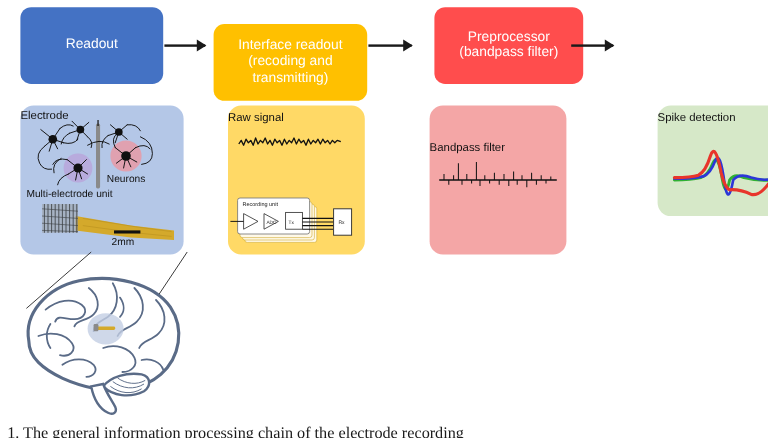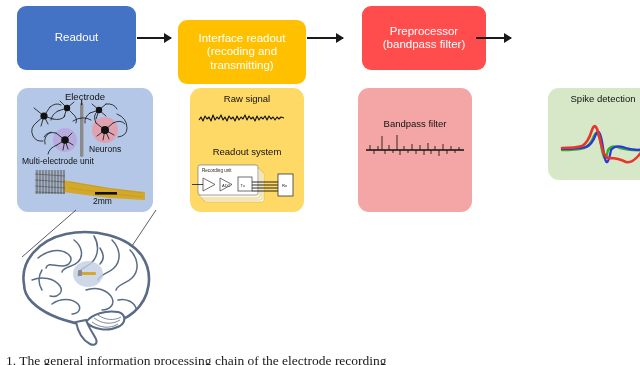--- a/index.html
+++ b/index.html
@@ -31,21 +31,21 @@
   }
   #arrow-1{left:137px;width:34px;}
   #arrow-2{left:307px;width:36px;}
   #arrow-3{left:476px;width:35px;}
 
   
   .panel{
     position:absolute;top:88px;border-radius:11px;box-sizing:border-box;
   }
   .panel .ptitle{
-    position:absolute;left:0;right:0;text-align:center;
+    position:absolute;left:0;right:0;text-align:left;
     font-size:9.5px;color:#111;font-weight:400;
   }
   #panel-electrode{left:17px;width:136px;height:124px;background:#B4C7E7;}
   #panel-raw{left:190px;width:114px;height:124px;background:#FFD966;padding-left:22px;}
   #panel-bandpass{left:358px;width:114px;height:124px;background:#F4A6A6;}
   #panel-spike{left:548px;width:110px;height:92px;background:#D6E8C8;}
 
   .panel svg{position:absolute;left:0;top:0;}
 
   
@@ -167,21 +167,20 @@
 
     <div class="ptitle" style="top:5px;">Raw signal</div>
 
     <svg width="114" height="124" viewBox="0 0 114 124">
       <path d="M9 32 l2 -3 l2 4 l2 -5 l2 3 l2 -2 l2 4 l2 -6 l2 5 l2 -3 l2 2
                l2 -4 l2 5 l2 -3 l2 4 l2 -5 l2 3 l2 -2 l2 4 l2 -5 l2 4 l2 -3
                l2 2 l2 -4 l2 5 l2 -4 l2 3 l2 -2 l2 4 l2 -5 l2 4 l2 -3 l2 2
                l2 -3 l2 4 l2 -4 l2 3 l2 -2 l2 3 l2 -3 l2 2 l2 -2 l3 1" stroke="#111" stroke-width="1.1" fill="none" stroke-linejoin="round"></path>
     </svg>
 
-    <div class="ptitle" style="top:58px;">Readout system</div>
 
     <svg width="114" height="124" viewBox="0 0 114 124">
 
       <g fill="#ffffff" stroke="#c9a227" stroke-width="0.5" opacity="0.85">
         <rect x="14" y="84" width="60" height="30" rx="2"></rect>
         <rect x="12" y="82" width="60" height="30" rx="2"></rect>
         <rect x="10" y="80" width="60" height="30" rx="2"></rect>
       </g>
 
       <rect x="8" y="77" width="60" height="30" rx="2" fill="#ffffff" stroke="#777" stroke-width="0.7"></rect>

